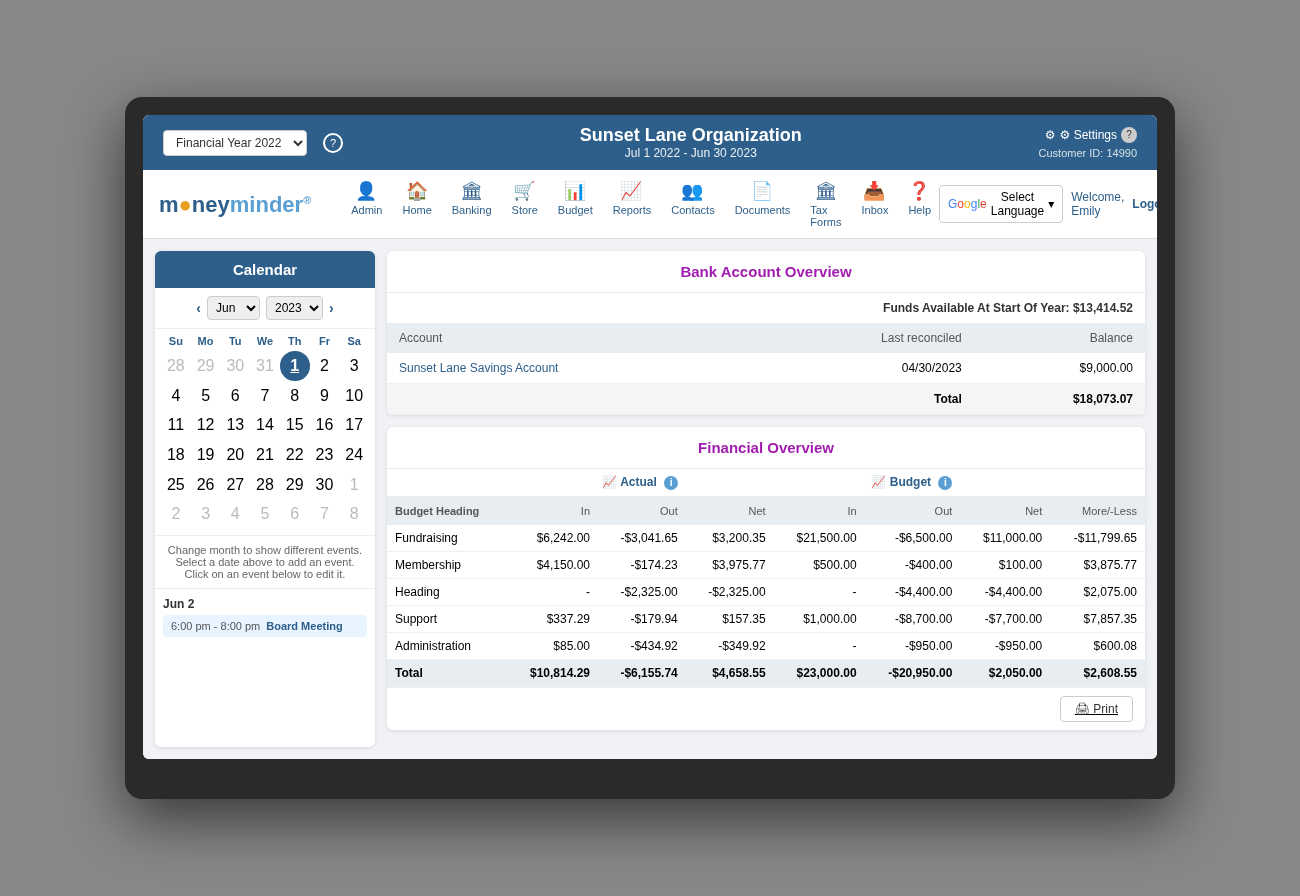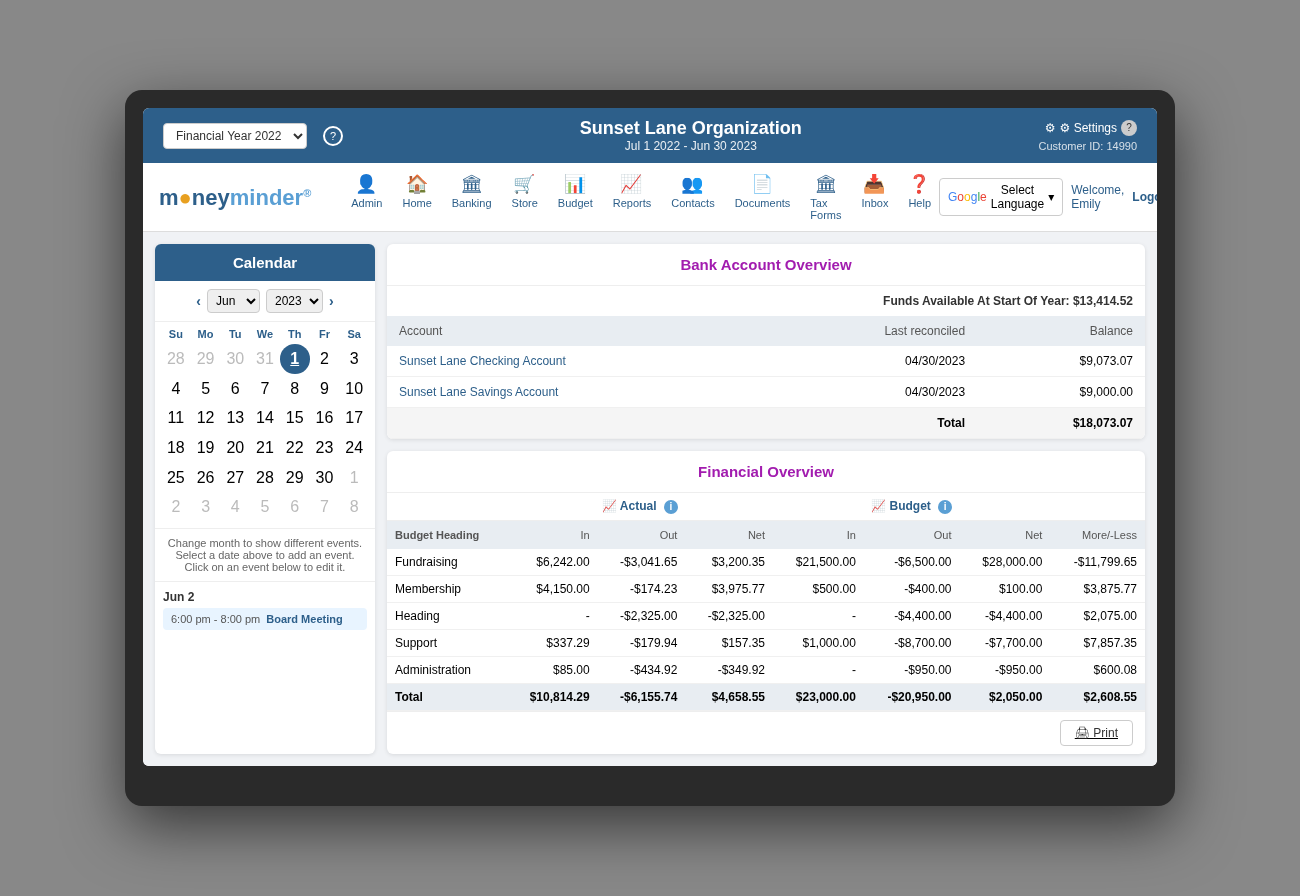--- a/index.html
+++ b/index.html
@@ -549,25 +549,20 @@
           <table class="bank-overview-table">
             <thead>
               <tr>
                 <th>Account</th>
                 <th class="right">Last reconciled</th>
                 <th class="right">Balance</th>
               </tr>
             </thead>
             <tbody>
               <tr>
-                <td><a href="#">Sunset Lane Checking Account</a></td>
-                <td class="right">04/30/2023</td>
-                <td class="right">$9,073.07</td>
-              </tr>
-              <tr>
                 <td><a href="#">Sunset Lane Savings Account</a></td>
                 <td class="right">04/30/2023</td>
                 <td class="right">$9,000.00</td>
               </tr>
               <tr class="total-row">
                 <td colspan="2" style="text-align:right;font-weight:bold;">Total</td>
                 <td>$18,073.07</td>
               </tr>
             </tbody>
           </table>
@@ -601,21 +596,21 @@
               </tr>
             </thead>
             <tbody>
               <tr>
                 <td>Fundraising</td>
                 <td>$6,242.00</td>
                 <td>-$3,041.65</td>
                 <td>$3,200.35</td>
                 <td>$21,500.00</td>
                 <td>-$6,500.00</td>
-                <td>$28,000.00</td>
+                <td>$11,000.00</td>
                 <td>-$11,799.65</td>
               </tr>
               <tr>
                 <td>Membership</td>
                 <td>$4,150.00</td>
                 <td>-$174.23</td>
                 <td>$3,975.77</td>
                 <td>$500.00</td>
                 <td>-$400.00</td>
                 <td>$100.00</td>

